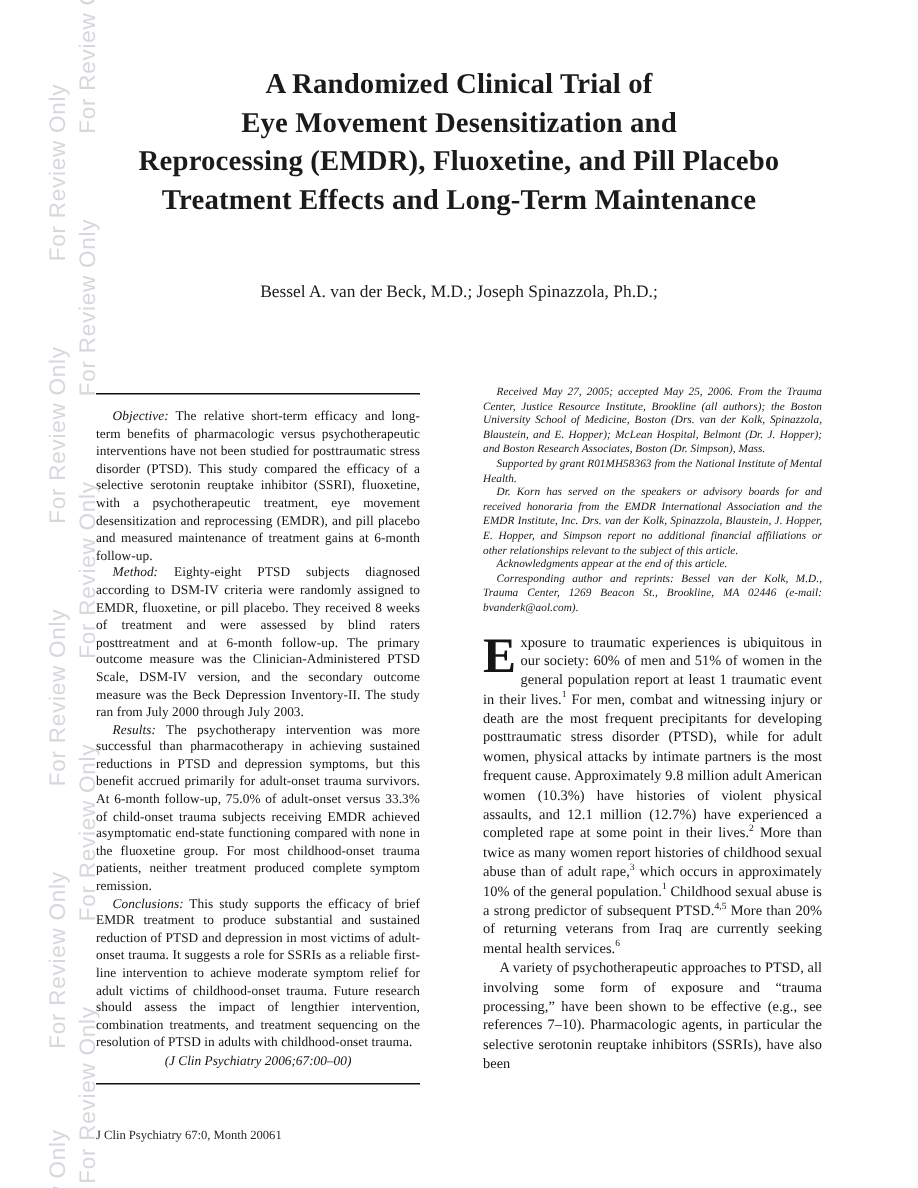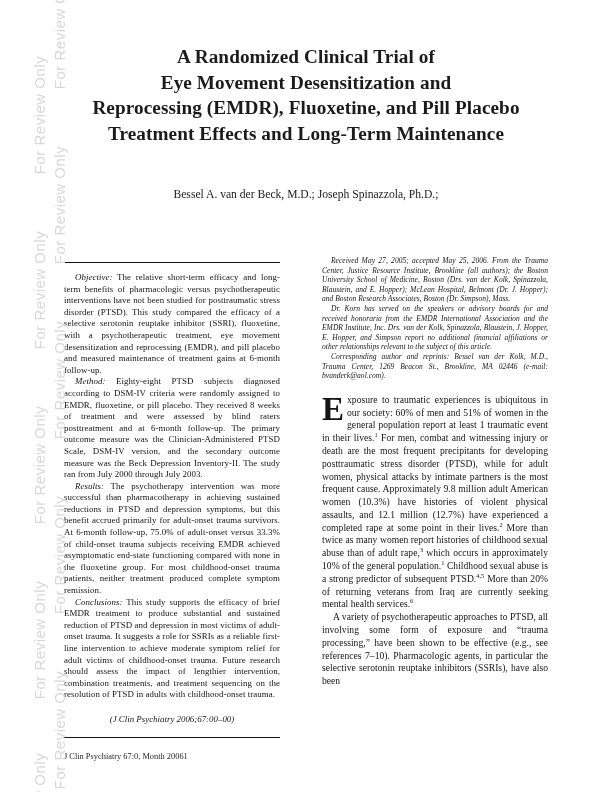--- a/index.html
+++ b/index.html
@@ -116,21 +116,21 @@
   }
   .abs-p .lead {
     font-style: italic;
     font-weight: normal;
   }
   .abs-cite {
     font-size: 8.9px;
     line-height: 12px;
     text-align: center;
     font-style: italic;
-    margin: 12px;
+    margin: 0;
     text-indent: 0;
     color: #141414;
   }
 
   
   .fn-p {
     font-size: 7.5px;
     line-height: 9.6px;
     font-style: italic;
     text-align: justify;
@@ -228,21 +228,23 @@
     <p class="abs-p"><span class="lead">Conclusions:</span><span> This study supports the efficacy of brief EMDR treatment to produce substantial and sustained reduction of PTSD and depression in most victims of adult-onset trauma. It suggests a role for SSRIs as a reliable first-line intervention to achieve moderate symptom relief for adult victims of childhood-onset trauma. Future research should assess the impact of lengthier intervention, combination treatments, and treatment sequencing on the resolution of PTSD in adults with childhood-onset trauma.</span></p>
 
     <p class="abs-cite">(J Clin Psychiatry 2006;67:00–00)</p>
 
     <hr class="rule-bottom">
   </div>
 
   <div class="col-right">
     <div>
       <p class="fn-p">Received May 27, 2005; accepted May 25, 2006. From the Trauma Center, Justice Resource Institute, Brookline (all authors); the Boston University School of Medicine, Boston (Drs. van der Kolk, Spinazzola, Blaustein, and E. Hopper); McLean Hospital, Belmont (Dr. J. Hopper); and Boston Research Associates, Boston (Dr. Simpson), Mass.</p>
+      <p class="fn-p">Supported by grant R01MH58363 from the National Institute of Mental Health.</p>
       <p class="fn-p">Dr. Korn has served on the speakers or advisory boards for and received honoraria from the EMDR International Association and the EMDR Institute, Inc. Drs. van der Kolk, Spinazzola, Blaustein, J. Hopper, E. Hopper, and Simpson report no additional financial affiliations or other relationships relevant to the subject of this article.</p>
+      <p class="fn-p">Acknowledgments appear at the end of this article.</p>
       <p class="fn-p">Corresponding author and reprints: Bessel van der Kolk, M.D., Trauma Center, 1269 Beacon St., Brookline, MA 02446 (e-mail: bvanderk@aol.com).</p>
     </div>
 
     <div class="body-wrap">
       <p class="body-p first"><span class="dropcap">E</span><span>xposure to traumatic experiences is ubiquitous in our society: 60% of men and 51% of women in the general population report at least 1 traumatic event in their lives.</span><sup>1</sup><span> For men, combat and witnessing injury or death are the most frequent precipitants for developing posttraumatic stress disorder (PTSD), while for adult women, physical attacks by intimate partners is the most frequent cause. Approximately 9.8 million adult American women (10.3%) have histories of violent physical assaults, and 12.1 million (12.7%) have experienced a completed rape at some point in their lives.</span><sup>2</sup><span> More than twice as many women report histories of childhood sexual abuse than of adult rape,</span><sup>3</sup><span> which occurs in approximately 10% of the general population.</span><sup>1</sup><span> Childhood sexual abuse is a strong predictor of subsequent PTSD.</span><sup>4,5</sup><span> More than 20% of returning veterans from Iraq are currently seeking mental health services.</span><sup>6</sup></p>
 
       <p class="body-p"><span>A variety of psychotherapeutic approaches to PTSD, all involving some form of exposure and “trauma processing,” have been shown to be effective (e.g., see references 7–10). Pharmacologic agents, in particular the selective serotonin reuptake inhibitors (SSRIs), have also been</span></p>
     </div>
   </div>
 

